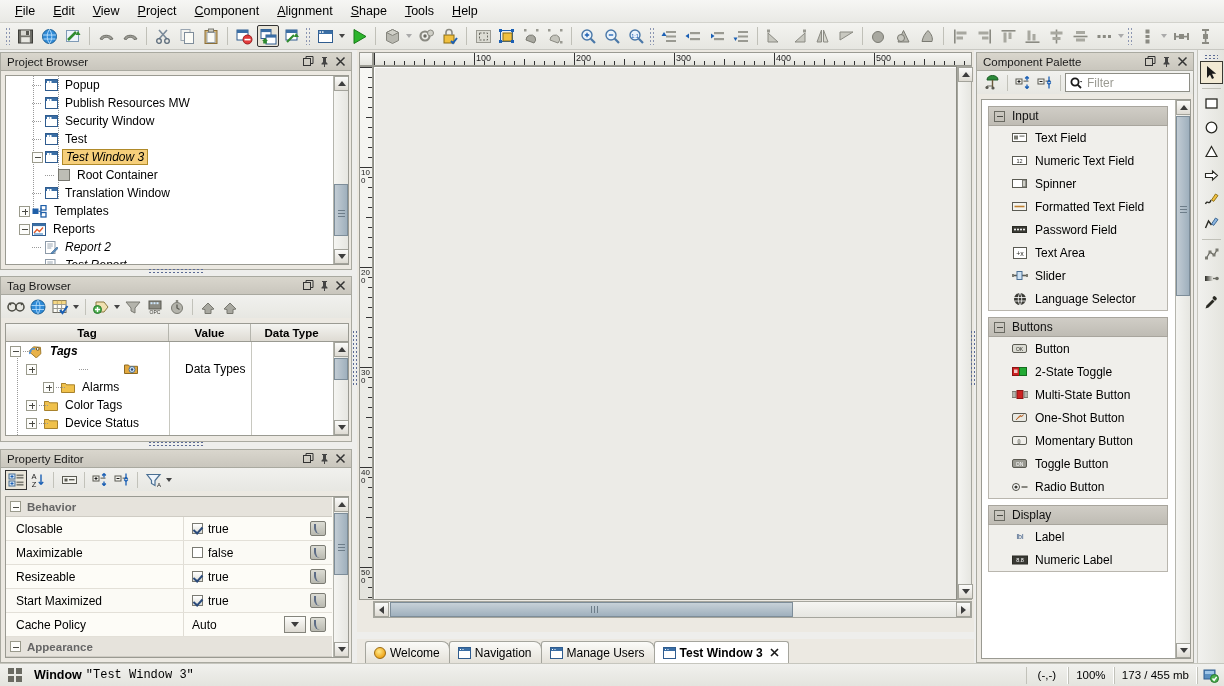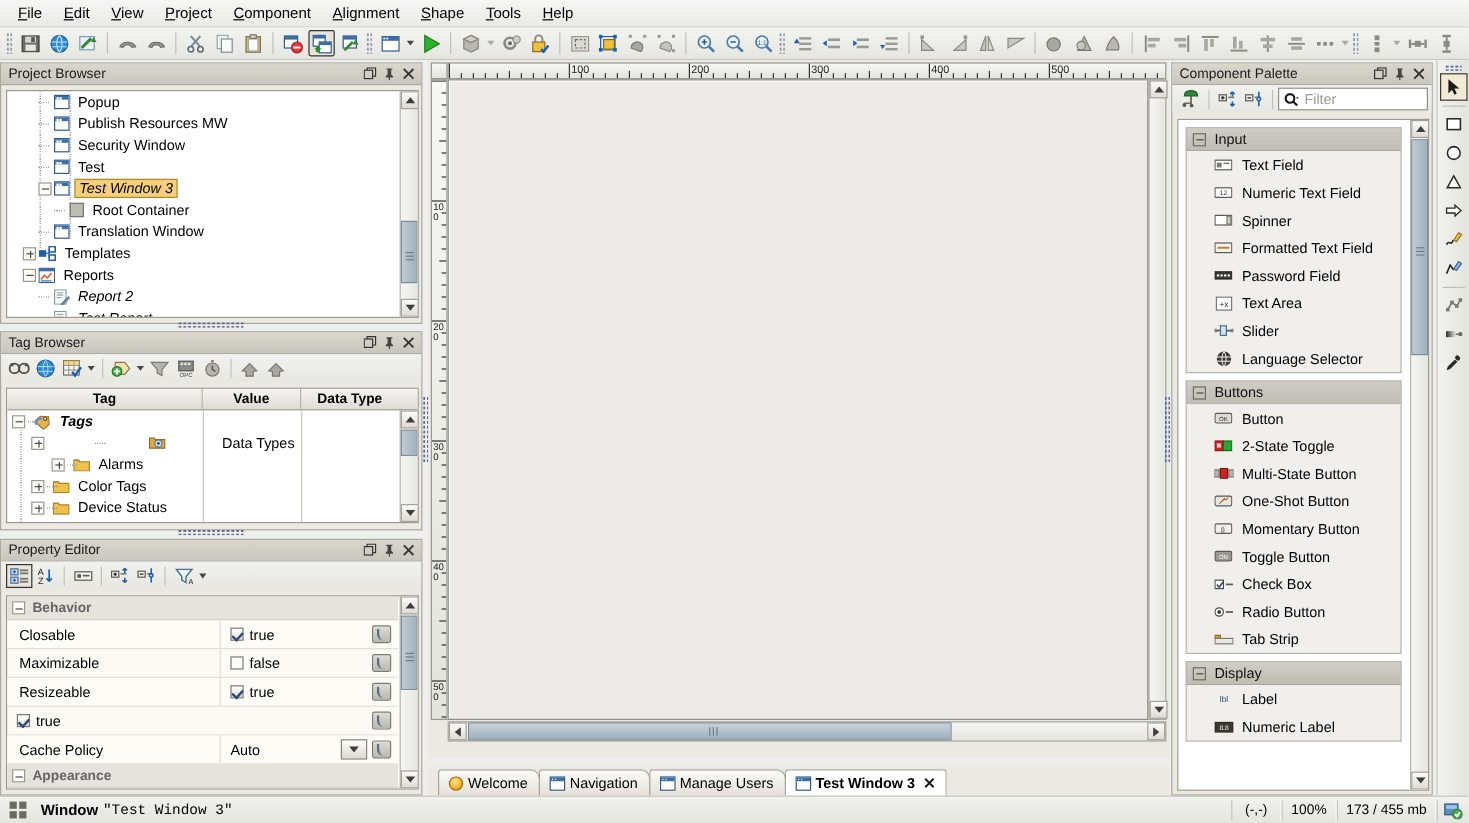--- a/index.html
+++ b/index.html
@@ -956,20 +956,21 @@
             </div>
             <div class="pe-row alt">
               <div class="pe-name">Resizeable</div>
               <div class="pe-val">
                 <span class="cb on"></span>
                 <span style="flex: 1 1 0%;">true</span>
                 <span class="bind-ic" style="margin-right: 6px;"></span>
               </div>
             </div>
             <div class="pe-row">
+              <div class="pe-name">Start Maximized</div>
               <div class="pe-val">
                 <span class="cb on"></span>
                 <span style="flex: 1 1 0%;">true</span>
                 <span class="bind-ic" style="margin-right: 6px;"></span>
               </div>
             </div>
             <div class="pe-row alt">
               <div class="pe-name">Cache Policy</div>
               <div class="pe-val">
                 <span style="flex: 1 1 0%;">Auto</span>
@@ -1399,45 +1400,26 @@
                   <svg width="15" height="11" viewBox="0 0 15 11">
                     <rect x="0.5" y="1.5" width="14" height="8" rx="1.5" fill="#9a9a92" stroke="#5a5a52"></rect>
                     <text x="7.5" y="7.5" font-size="5" text-anchor="middle" fill="#fff" font-family="Liberation Sans">ON</text>
                   </svg>
                 </span>
                 <span>Toggle Button</span>
               </div>
               <div class="cp-item">
                 <span class="cp-ic">
                   <svg width="16" height="10" viewBox="0 0 16 10">
-                    <rect x="0.5" y="1.5" width="7" height="7" fill="#fff" stroke="#4a4a42"></rect>
-                    <path d="M2 5l2 2.3 3.2-4.3" fill="none" stroke="#2a4a7a" stroke-width="1.3"></path>
-                    <rect x="9.5" y="4.3" width="6" height="1.4" fill="#5a5a52"></rect>
-                  </svg>
-                </span>
-                <span>Check Box</span>
-              </div>
-              <div class="cp-item">
-                <span class="cp-ic">
-                  <svg width="16" height="10" viewBox="0 0 16 10">
                     <circle cx="4" cy="5" r="3.5" fill="#fff" stroke="#4a4a42"></circle>
                     <circle cx="4" cy="5" r="1.6" fill="#3a3a34"></circle>
                     <rect x="9.5" y="4.3" width="6" height="1.4" fill="#5a5a52"></rect>
                   </svg>
                 </span>
                 <span>Radio Button</span>
-              </div>
-              <div class="cp-item">
-                <span class="cp-ic">
-                  <svg width="16" height="10" viewBox="0 0 16 10">
-                    <path d="M0.5 4h4.5V1.5H0.5z" fill="#e0a82e" stroke="#8a6c12"></path>
-                    <rect x="0.5" y="4" width="15" height="4.5" fill="#e8e8e2" stroke="#7a7a72"></rect>
-                  </svg>
-                </span>
-                <span>Tab Strip</span>
               </div>
             </div>
             <div class="cp-grp-hdr" style="margin: 6px 6px 0px;">
               <span class="tgl" style="margin-right: 7px; background: transparent; border-color: rgb(106, 106, 98);"></span>
               <span>Display</span>
             </div>
             <div class="cp-box" style="margin: 0px 6px 2px; border-top: none;">
               <div class="cp-item">
                 <span class="cp-ic">
                   <svg width="16" height="9" viewBox="0 0 16 9">

